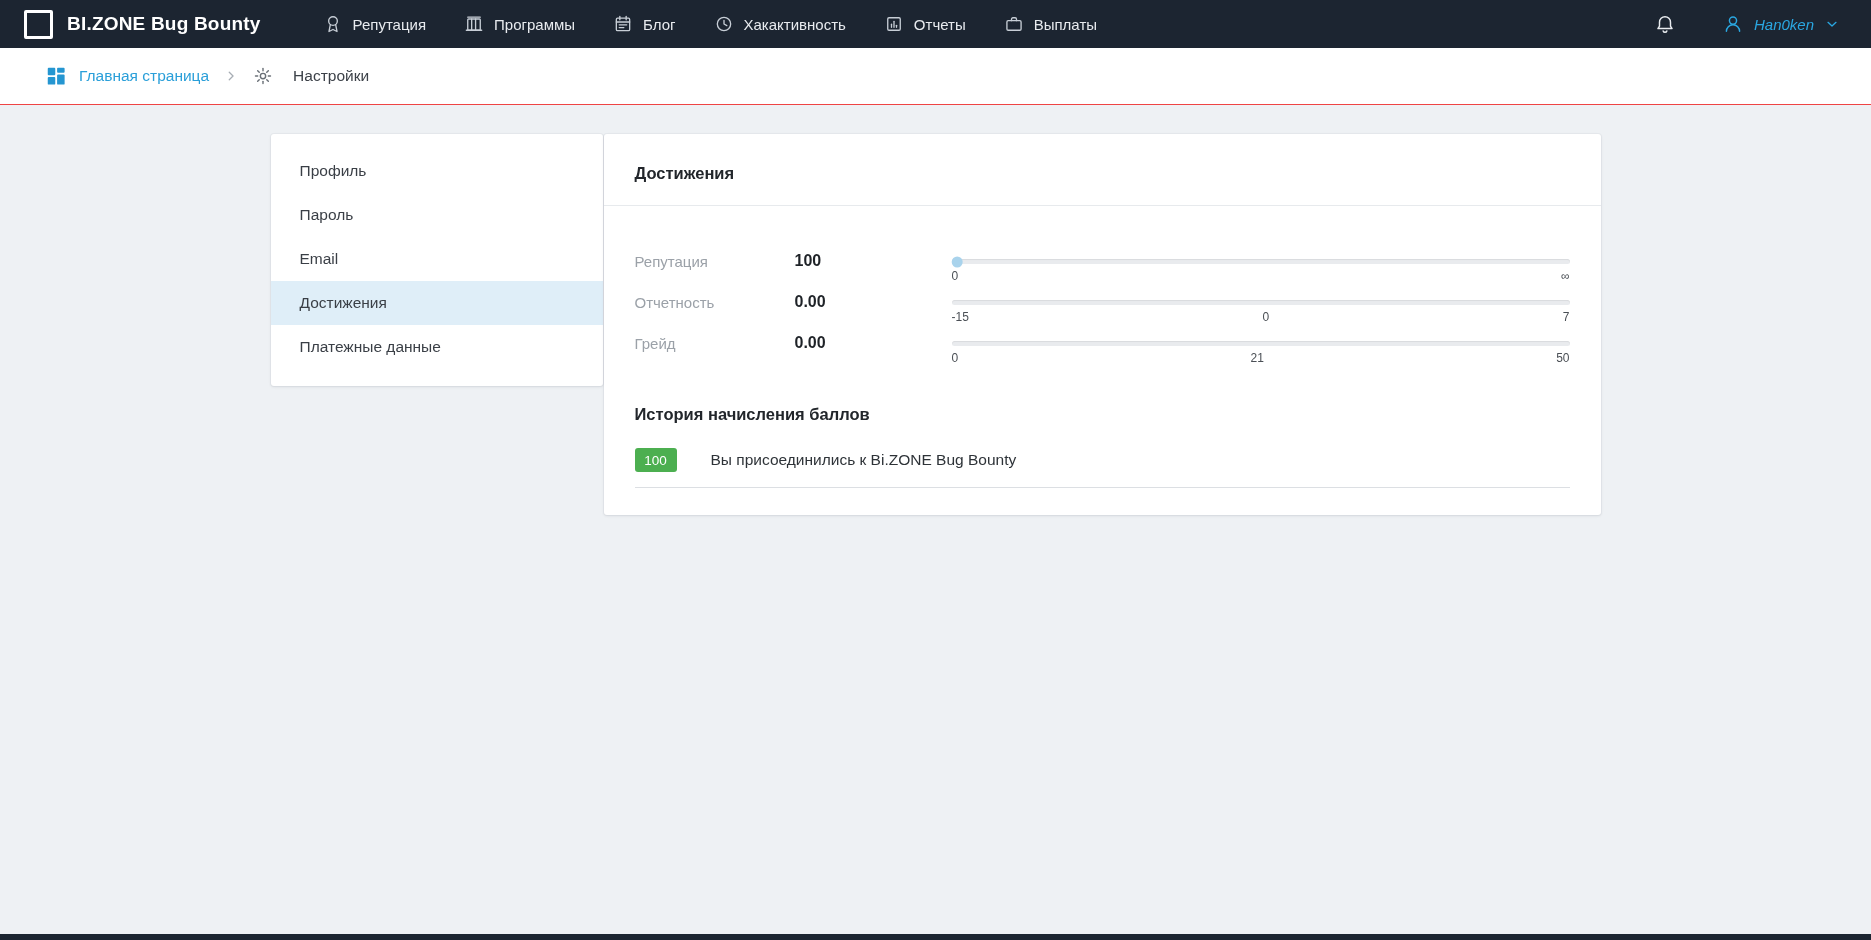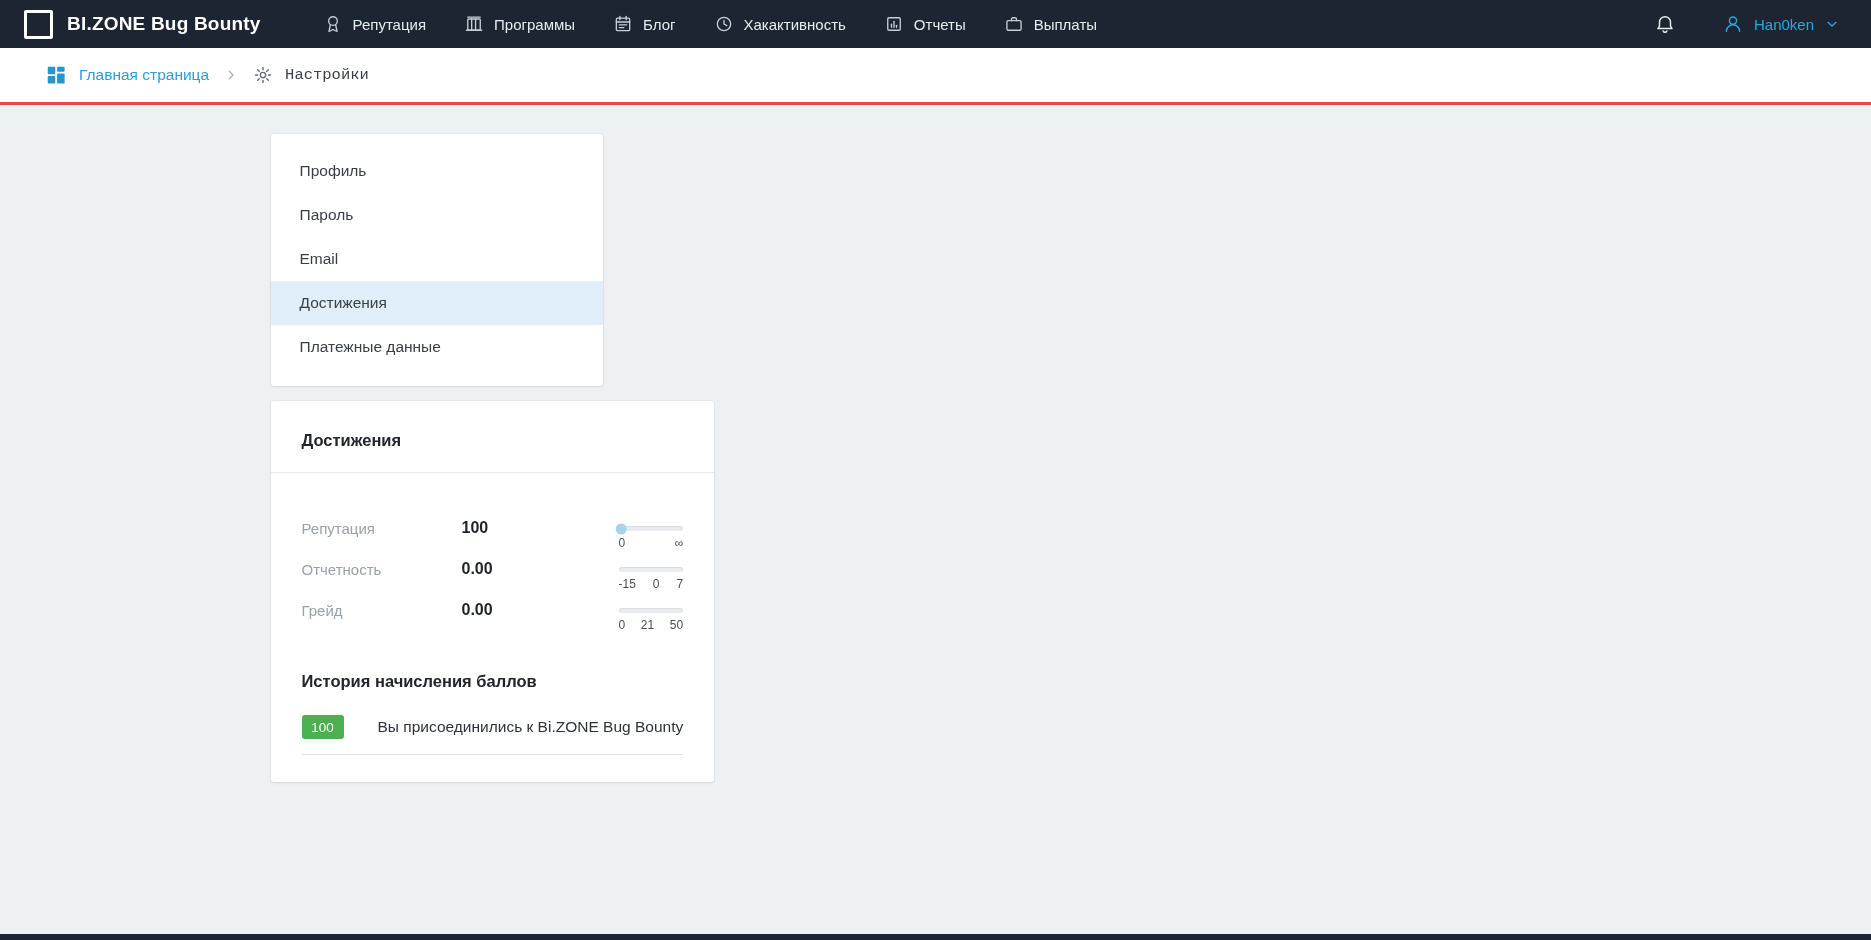--- a/index.html
+++ b/index.html
@@ -25,46 +25,46 @@
     color:#fff;
     flex:0 0 auto;
   }
   .brand { display:flex; align-items:center; gap:14px; margin-right:62px; cursor:pointer; }
   .logo-box { width:29px; height:29px; border:3px solid #ffffff; border-radius:2px; }
   .brand-title { font-size:19px; font-weight:700; letter-spacing:.2px; white-space:nowrap; }
   .nav-items { display:flex; align-items:center; gap:38px; }
   .nav-item { display:flex; align-items:center; gap:10px; cursor:pointer; }
   .nav-item .icon { color:#c7ced6; }
   .nav-item .label { font-size:15px; color:#e8ebef; white-space:nowrap; }
-  .nav-right { margin-left:auto; display:flex; align-items:center; gap:46px; }
+  .nav-right { margin-left:auto; display:flex; align-items:center; gap:46px;font-style:italic; }
   .bell { color:#e8ebef; cursor:pointer; }
   .user-menu { display:flex; align-items:center; gap:10px; cursor:pointer; color:#2aa7e1; }
   .user-menu .username { font-size:15px; font-weight:400; }
 
   
   .breadcrumb-bar {
     height:57px;
     background:#ffffff;
-    border-bottom:3px solid #ef4444;
+    border-bottom:1px solid #ef4444;
     display:flex;
     align-items:center;
     padding:0 45px;
     gap:15px;
     flex:0 0 auto;
   }
   .crumb-home { display:flex; align-items:center; gap:12px; cursor:pointer; }
   .crumb-home .crumb-label { color:#2a9fd9; font-size:15.5px; }
   .crumb-sep { color:#a7adb4; }
-  .crumb-current { display:flex; align-items:center; gap:12px;font-family:Liberation Mono, monospace; }
+  .crumb-current { display:flex; align-items:center; gap:20px; }
   .crumb-current .crumb-label { color:#3c4148; font-size:15.5px; }
   .gear { color:#6a7077; }
 
   
   .content { flex:1 1 auto; padding-top:29px; }
-  .content-inner { width:1330px; margin:0 auto; display:flex; gap:15px; align-items:flex-start;flex-direction:column; }
+  .content-inner { width:1330px; margin:0 auto; display:flex; gap:1px; align-items:flex-start; }
 
   .card {
     background:#fff;
     border-radius:3px;
     box-shadow:0 1px 3px rgba(25,40,60,.10), 0 0 0 1px rgba(25,40,60,.03);
   }
 
   
   .settings-card { width:332px; padding:15px 0 17px; }
   .menu-item {

